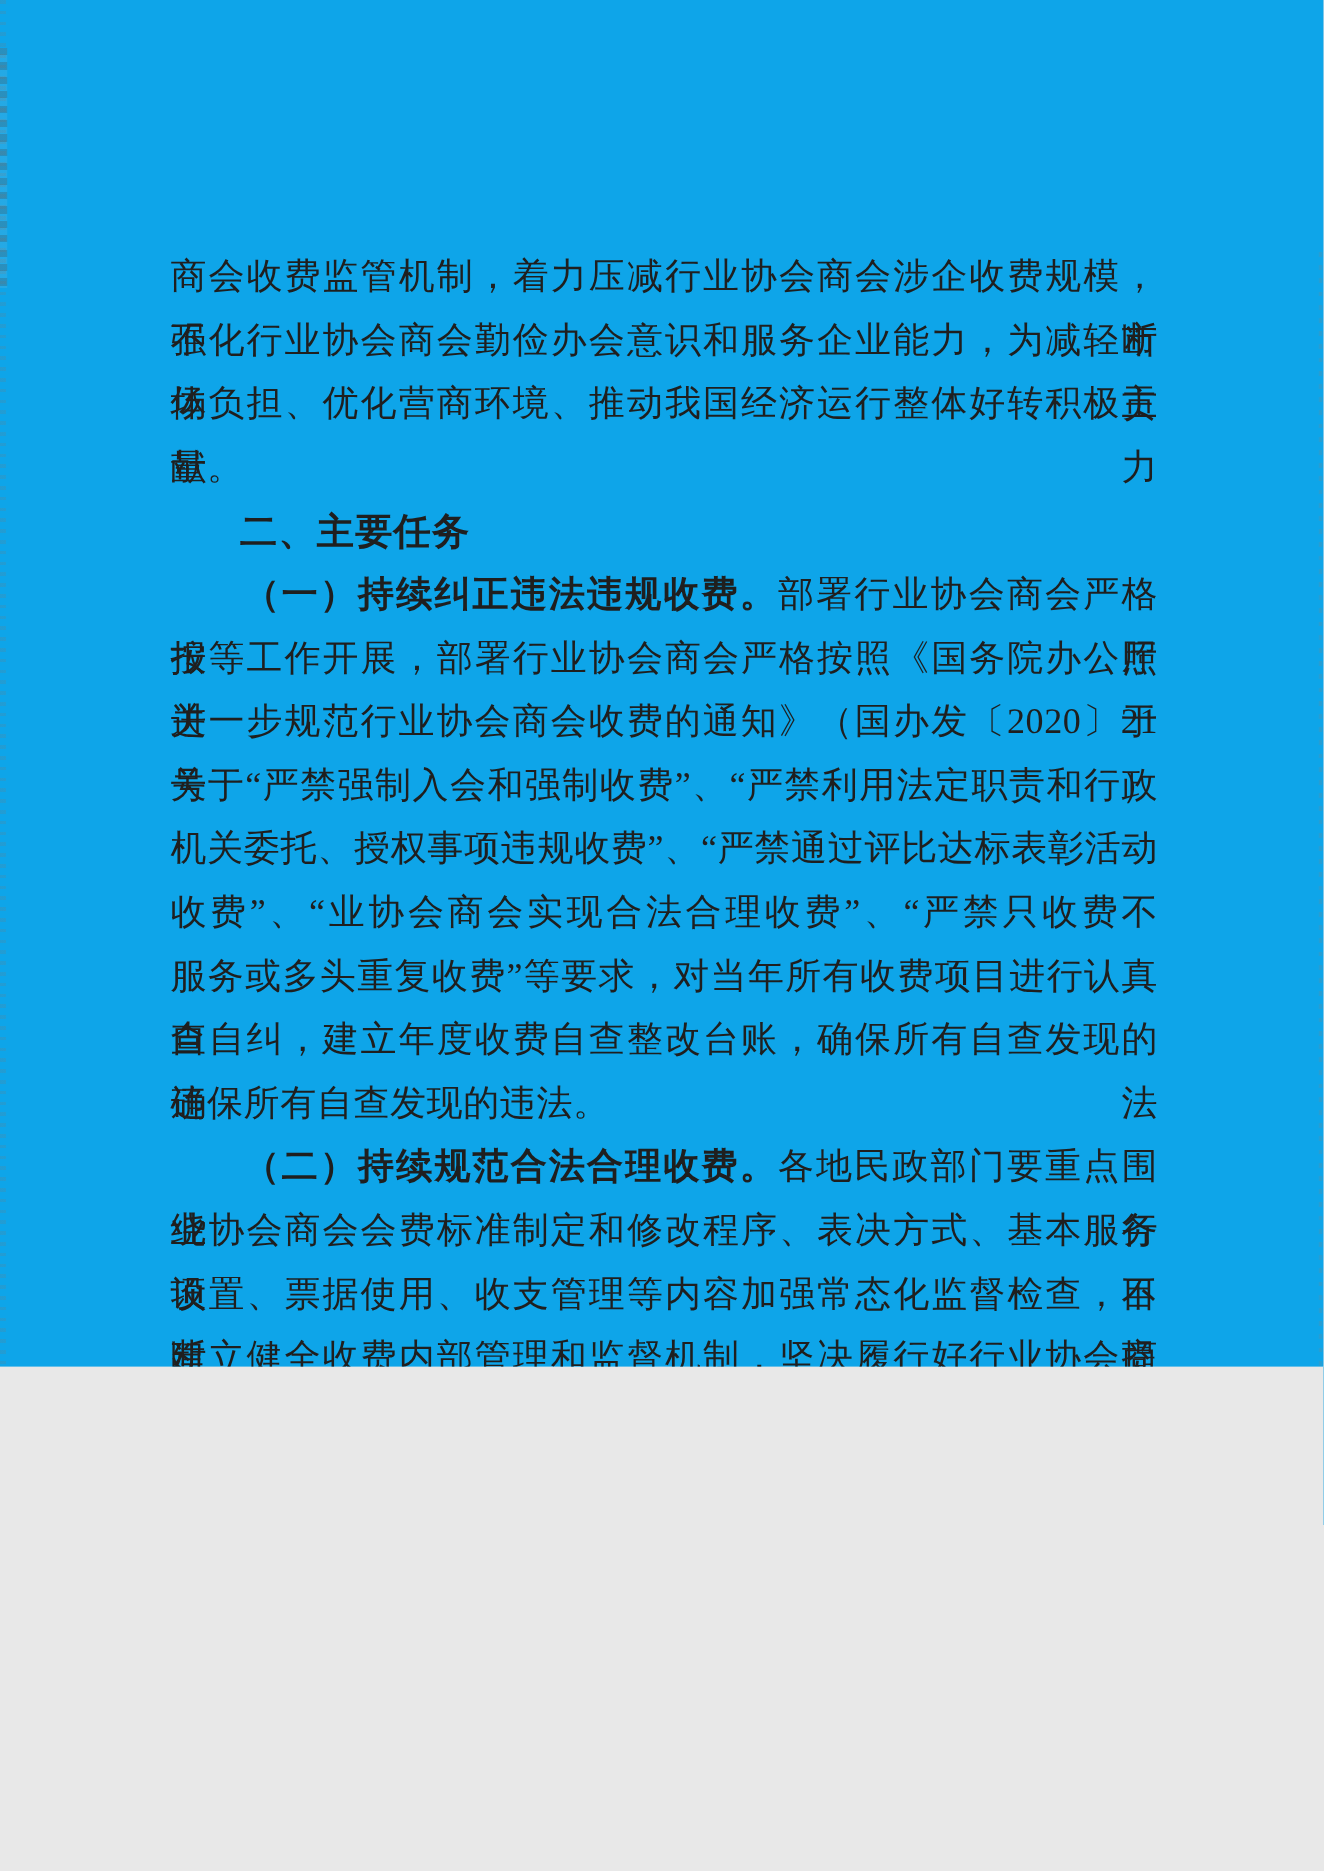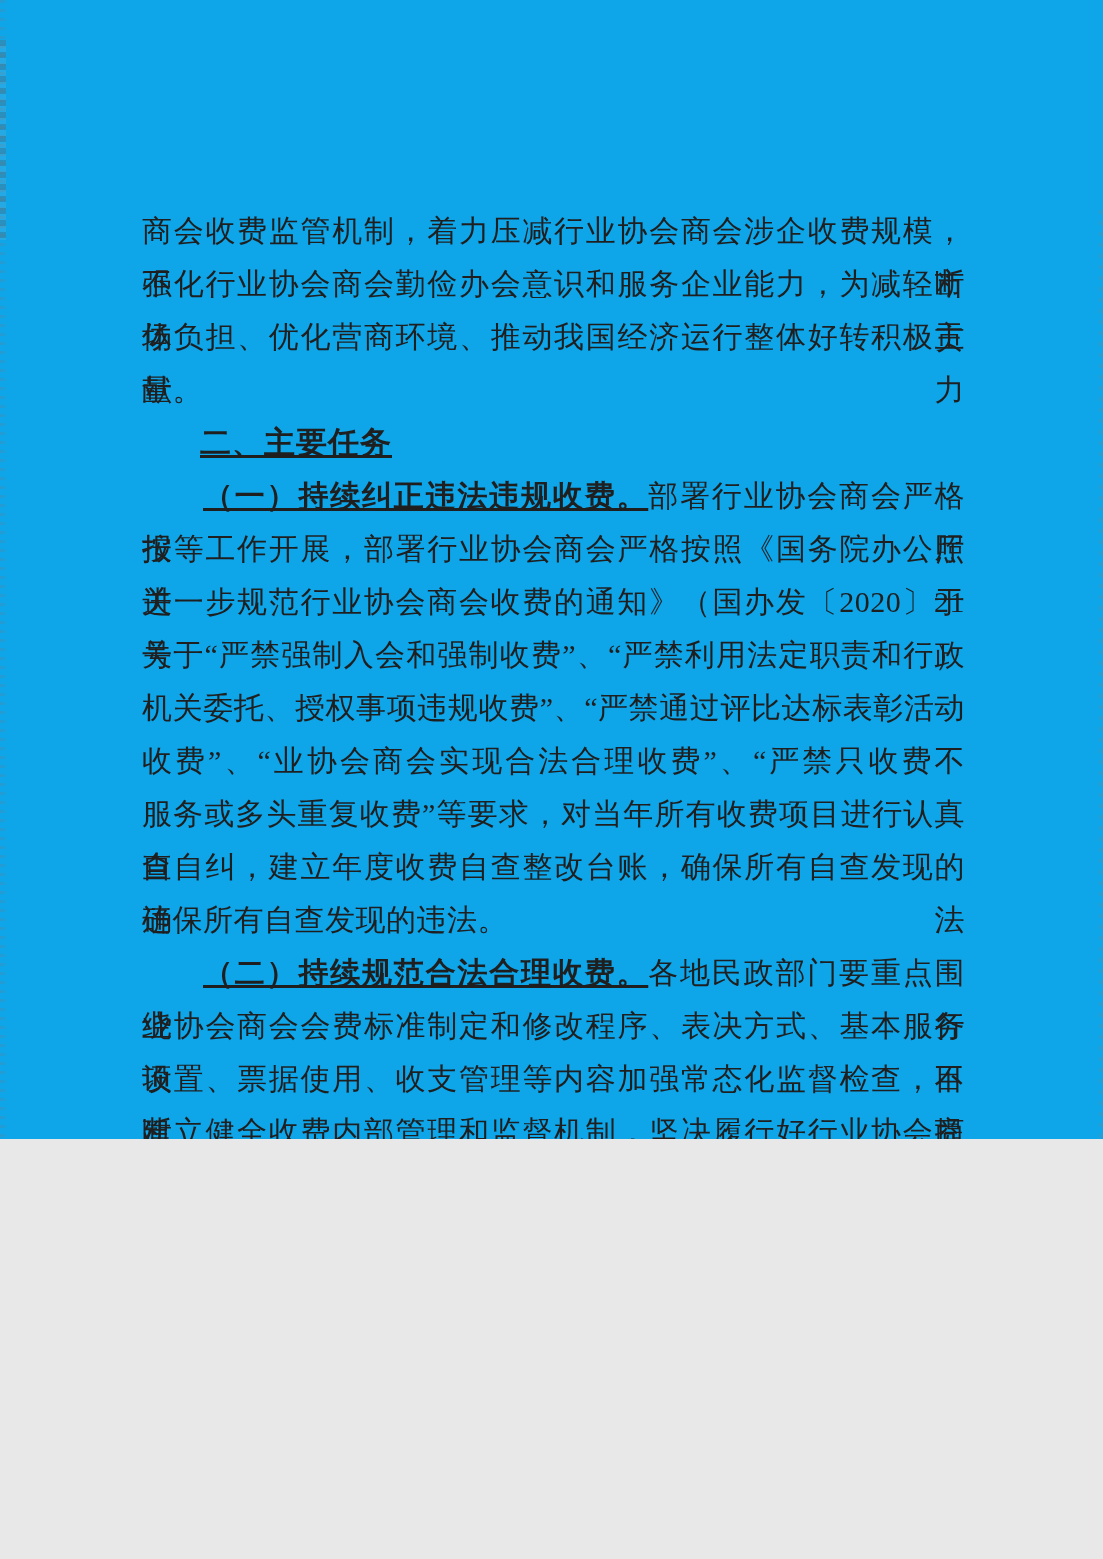--- a/index.html
+++ b/index.html
@@ -68,21 +68,20 @@
     white-space: normal;
     text-align: justify;
     text-align-last: justify;
     text-justify: inter-character;
   }
   .line.indent {
     text-indent: 61px;
   }
   .line .bold {
     font-weight: 700;
-    text-decoration: underline;
   }
   .line.heading {
     font-family: "Liberation Sans", "DejaVu Sans", sans-serif;
     font-weight: 700;
     font-size: 31px;
     text-indent: 58px;
     letter-spacing: 1px;
   }
   .page-number {
     position: absolute;

